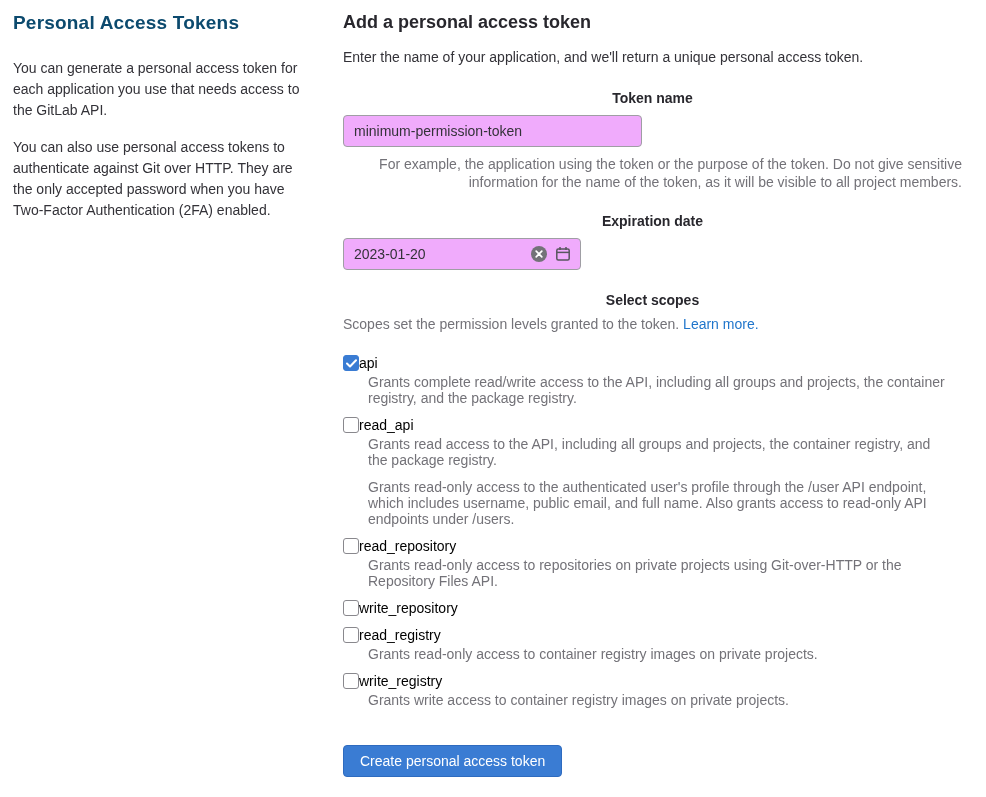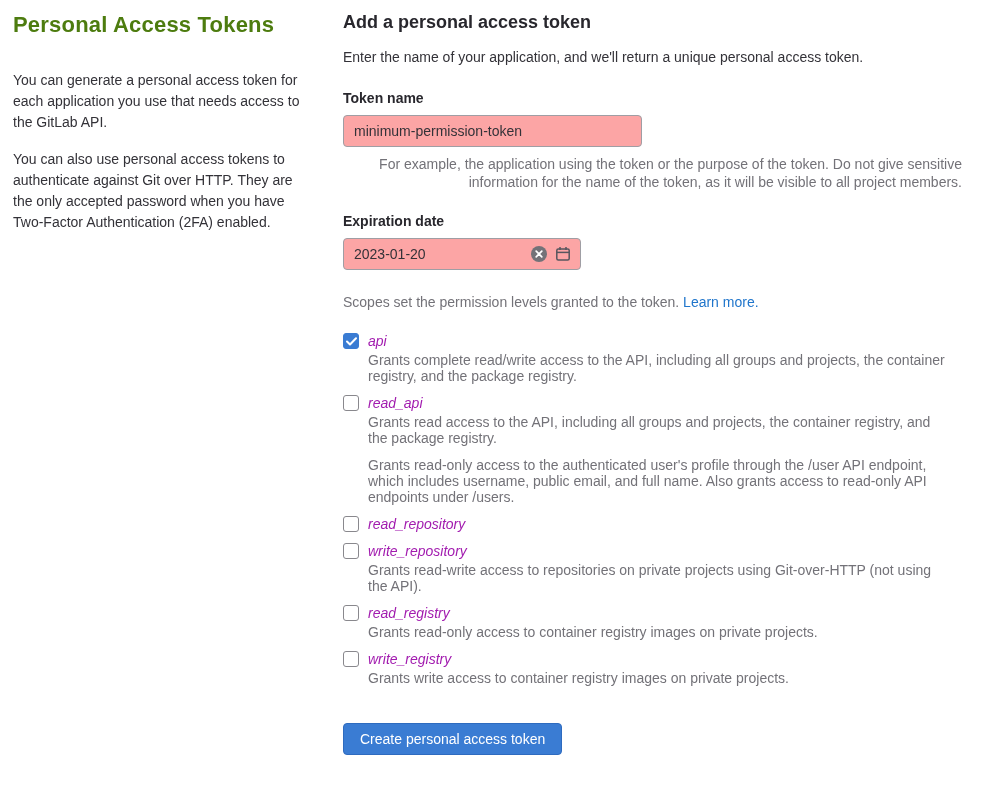--- a/index.html
+++ b/index.html
@@ -7,36 +7,36 @@
   body {
     width: 986px; min-height: 797px;
     font-family: "Liberation Sans", "DejaVu Sans", sans-serif;
     font-size: 14px; color: #333238;
   }
   .page { display: flex; padding: 10px 24px 20px 13px; }
 
   
   .side-col { width: 305px; flex: 0 0 305px; margin-right: 25px; }
   .page-title {
-    font-size: 22px; font-weight: 700; color: #4d7c0f;
-    margin: 2px 0 32px 0; letter-spacing: 0.2px;
+    font-size: 19px; font-weight: 700; color: #0c4a6e;
+    margin: 2px 0 24px 0; letter-spacing: 0.2px;
   }
   .side-col p { margin: 0 12px 16px 0; line-height: 21px; color: #333238; }
 
   
   .main-col { flex: 1 1 auto; max-width: 622px; padding-top: 2px; }
   .section-heading { font-weight: 700; font-size: 18px; margin: 0 0 14px 0; color: #28272d; }
   .intro { margin: 0 0 23px 0; line-height: 20px; color: #333238; }
 
-  .field-label { font-weight: 700; color: #28272d; margin-bottom: 9px; }
+  .field-label { font-weight: 700; color: #28272d; margin-bottom: 9px; text-align: center; }
 
   .text-input {
     height: 32px; border: 1px solid #9f9ea4; border-radius: 4px;
     padding: 0 10px; font-size: 14px; color: #333238;
-    font-family: inherit; background: #fca5a5; outline: none; display: block;
+    font-family: inherit; background: #f0abfc; outline: none; display: block;
   }
   .token-input { width: 299px; }
   .help-text { color: #737278; line-height: 18px; margin: 8px 0 0 0; text-align: right; }
 
   .field-group { margin-bottom: 22px; }
   .date-wrap { position: relative; width: 238px; }
   .date-input { width: 238px; padding-right: 62px; }
   .date-icon-btn {
     position: absolute; top: 50%; transform: translateY(-50%);
     border: none; background: none; padding: 0; margin: 0; cursor: pointer;
@@ -53,21 +53,21 @@
   .scope-top { display: flex; align-items: center; margin-bottom: 3px; }
   .checkbox {
     width: 16px; height: 16px; flex: 0 0 16px;
     border: 1px solid #89888d; border-radius: 3px; background: #fff;
     display: inline-flex; align-items: center; justify-content: center;
     cursor: pointer; padding: 0;
   }
   .checkbox svg { display: none; }
   .checkbox.checked { background: #3a7cd3; border-color: #3a7cd3; }
   .checkbox.checked svg { display: block; }
-  .scope-name { margin-left: 9px; color: #a21caf; font-style: italic; }
+  .scope-name { color: #000000; }
   .scope-desc { margin: 1px 17px 0 25px; color: #737278; line-height: 16px; }
 
   .submit-btn {
     margin-top: 26px;
     background: #3a7cd3; border: 1px solid #2e6bbf; border-radius: 4px;
     color: #ffffff; font-size: 14px; font-family: inherit;
     padding: 7px 16px; cursor: pointer;
   }
 </style>
 </head>
@@ -110,20 +110,21 @@
               <line x1="1.8" y1="6.4" x2="14.2" y2="6.4"></line>
               <line x1="5" y1="1" x2="5" y2="4"></line>
               <line x1="11" y1="1" x2="11" y2="4"></line>
             </svg>
           </span>
         </button>
       </div>
     </div>
 
     <div>
+      <div class="field-label" style="margin-bottom:0">Select scopes</div>
       <p class="scopes-hint"><span>Scopes set the permission levels granted to the token.</span> <a class="link">Learn more.</a></p>
 
       <div class="scopes-list">
 
         <div class="scope-row">
           <div class="scope-top">
             <button class="checkbox checked">
               <svg width="11" height="9" viewBox="0 0 11 9">
                   <path d="M1 4.5 L4 7.5 L10 1.2" stroke="#ffffff" stroke-width="2" fill="none" stroke-linecap="round" stroke-linejoin="round"></path>
                 </svg>
@@ -147,30 +148,30 @@
           <p class="scope-desc">Grants read-only access to the authenticated user's profile through the /user API endpoint, which includes username, public email, and full name. Also grants access to read-only API endpoints under /users.</p>
         </div>
 
         <div class="scope-row">
           <div class="scope-top">
             <button class="checkbox">
               
             </button>
             <span class="scope-name">read_repository</span>
           </div>
+          <p class="scope-desc">Grants read-only access to repositories on private projects using Git-over-HTTP or the Repository Files API.</p>
         </div>
 
         <div class="scope-row">
           <div class="scope-top">
             <button class="checkbox">
               
             </button>
             <span class="scope-name">write_repository</span>
           </div>
-          <p class="scope-desc">Grants read-write access to repositories on private projects using Git-over-HTTP (not using the API).</p>
         </div>
 
         <div class="scope-row">
           <div class="scope-top">
             <button class="checkbox">
               
             </button>
             <span class="scope-name">read_registry</span>
           </div>
           <p class="scope-desc">Grants read-only access to container registry images on private projects.</p>

